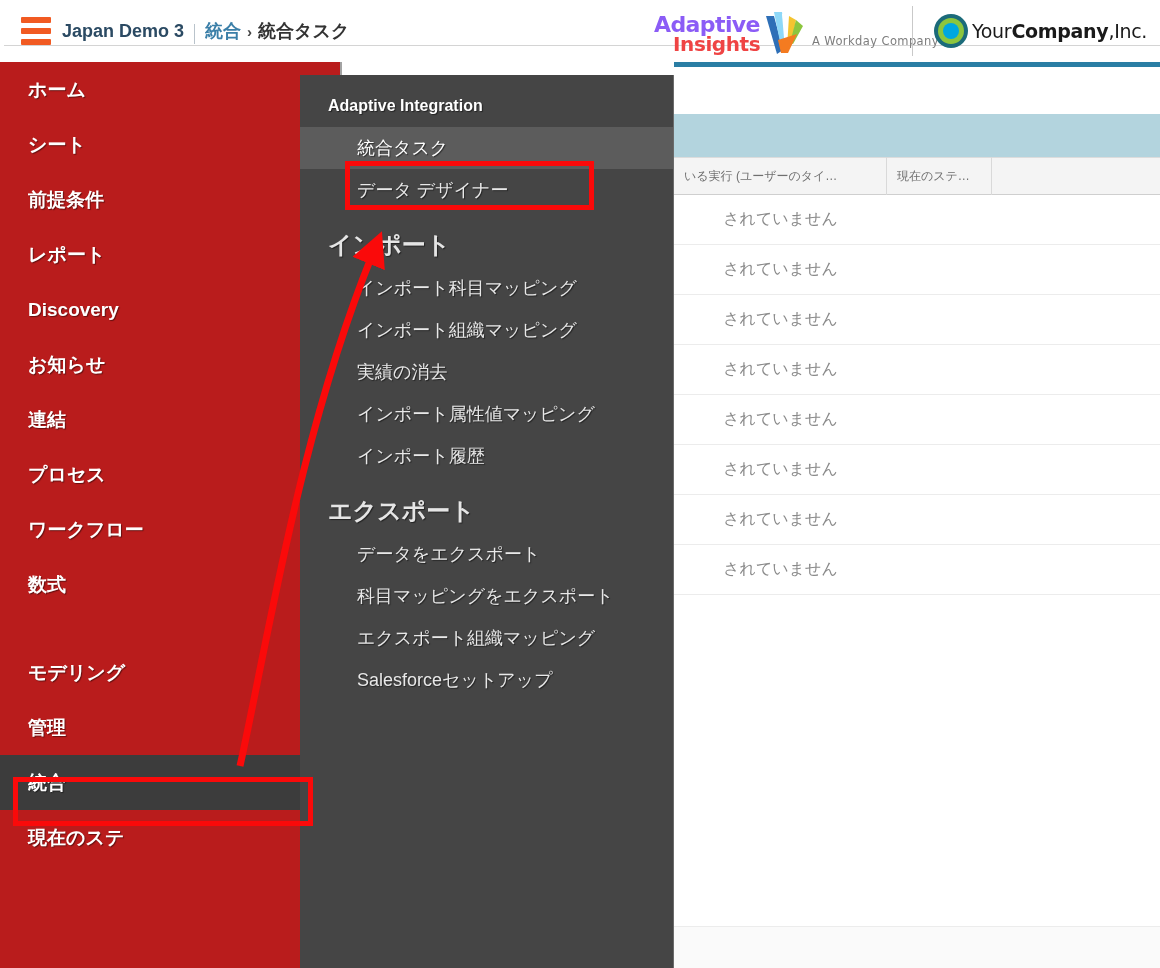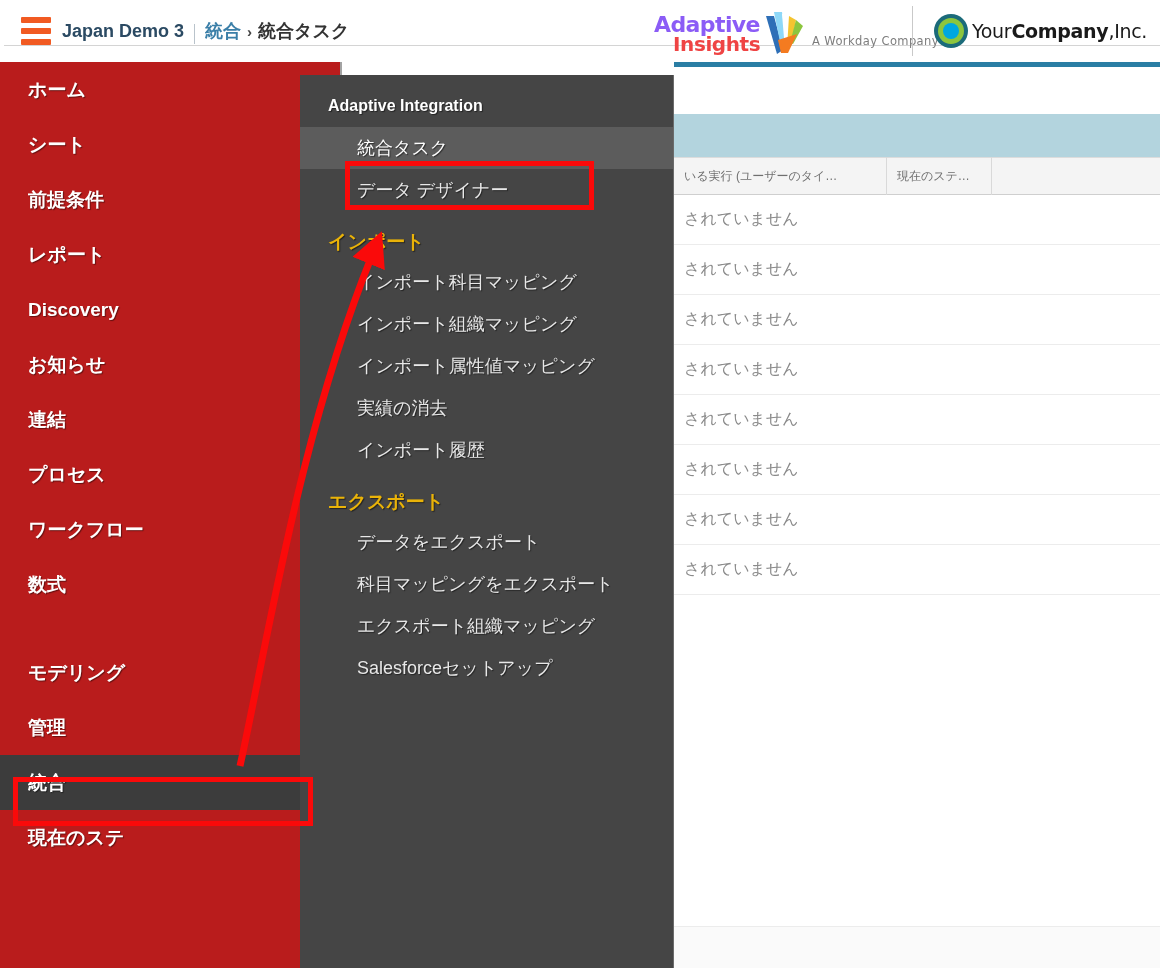--- a/index.html
+++ b/index.html
@@ -132,21 +132,21 @@
     background: #454545;
     border-right: 1px solid #6b6b6b;
   }
   .sm-head {
     padding: 22px 0 12px 28px;
     color: #ffffff; font-size: 16px; font-weight: bold;
     text-shadow: 1px 1px 1px rgba(0,0,0,0.5);
   }
   .sm-group-title {
     padding: 18px 0 6px 28px;
-    color: #eab308; font-size: 19px; font-weight: bold;
+    color: #e5e5e5; font-size: 24px; font-weight: bold;
     text-shadow: 1px 1px 1px rgba(0,0,0,0.5);
   }
   .sm-item {
     padding: 9px 0 9px 57px;
     color: #e8e8e8; font-size: 18px;
     cursor: pointer;
     text-shadow: 1px 1px 1px rgba(0,0,0,0.5);
     white-space: nowrap;
   }
   .sm-item.selected { background: #5c5c5c; color: #ffffff; }
@@ -182,21 +182,21 @@
     border-right: 1px solid #d9d9d9;
     overflow: hidden; white-space: nowrap;
   }
   .th.c1 { width: 213px; }
   .th.c2 { width: 105px; }
   .th.c3 { width: 168px; border-right: none; }
   .tbl-body { position: absolute; left: 0; top: 133px; width: 486px; }
   .tr {
     height: 50px;
     border-bottom: 1px solid #ececec;
-    display: flex; align-items: center;
+    display: flex; align-items: center; text-align: center;
   }
   .td {
     color: #8a8a8a; font-size: 16px;
     padding: 0 10px; white-space: nowrap; overflow: hidden;
   }
   .td.c1 { width: 213px; }
   .td.c2 { width: 105px; }
   .td.c3 { width: 168px; }
   .content-footer {
     position: absolute; left: 0; top: 606px;
@@ -329,22 +329,22 @@
   </nav>
 
   <div class="submenu">
     <div class="sm-head">Adaptive Integration</div>
     <div class="sm-item selected">統合タスク</div>
     <div class="sm-item">データ デザイナー</div>
 
     <div class="sm-group-title">インポート</div>
     <div class="sm-item">インポート科目マッピング</div>
     <div class="sm-item">インポート組織マッピング</div>
+    <div class="sm-item">実績の消去</div>
     <div class="sm-item">インポート属性値マッピング</div>
-    <div class="sm-item">実績の消去</div>
     <div class="sm-item">インポート履歴</div>
 
     <div class="sm-group-title">エクスポート</div>
     <div class="sm-item">データをエクスポート</div>
     <div class="sm-item">科目マッピングをエクスポート</div>
     <div class="sm-item">エクスポート組織マッピング</div>
 
     <div class="sm-item">Salesforceセットアップ</div>
   </div>
 

